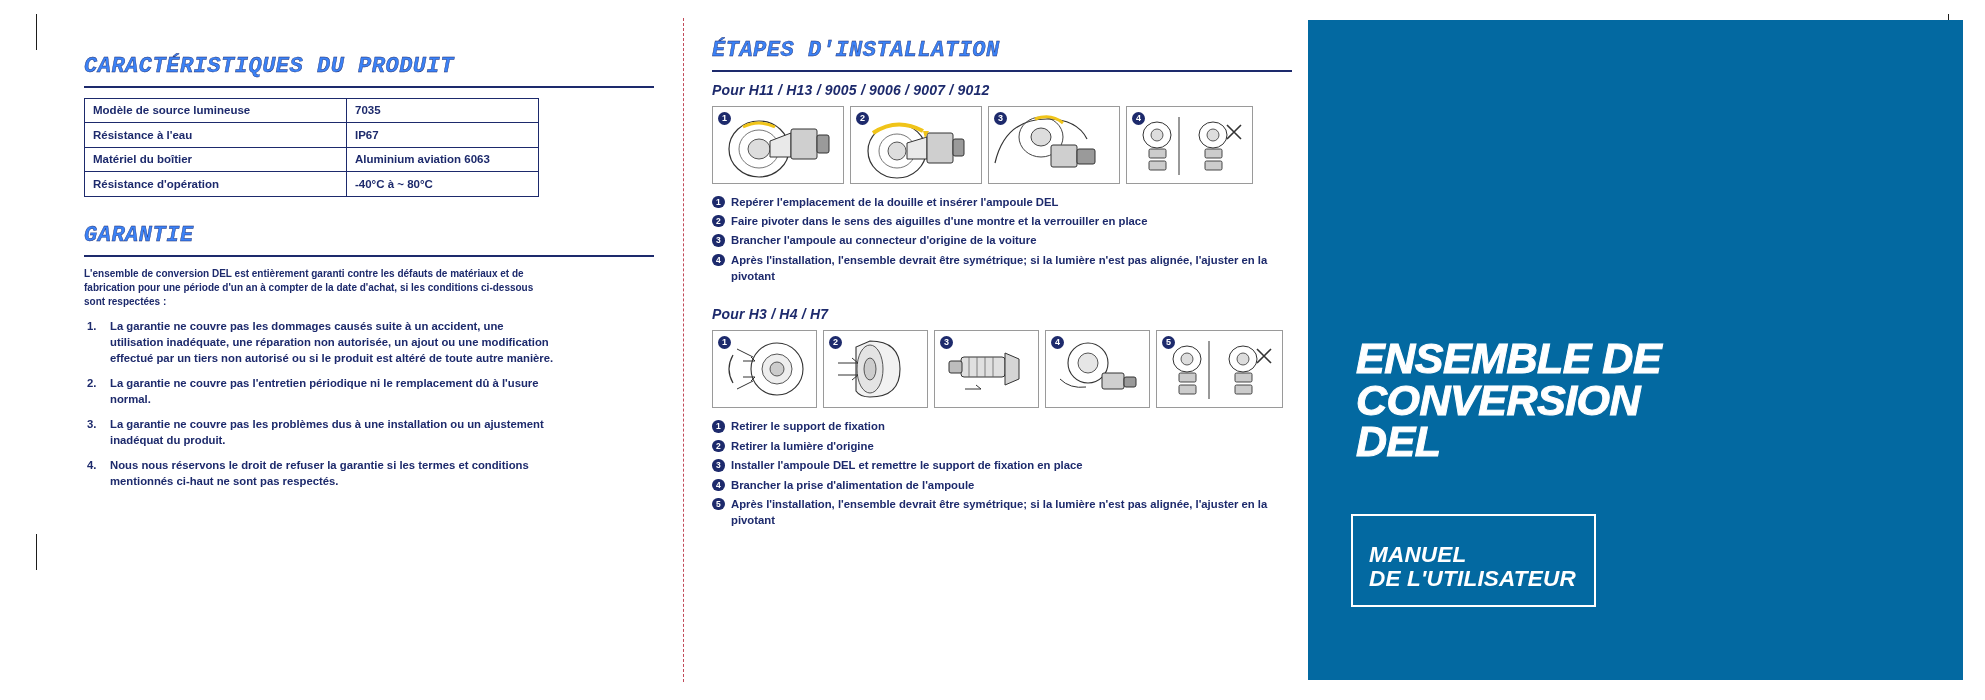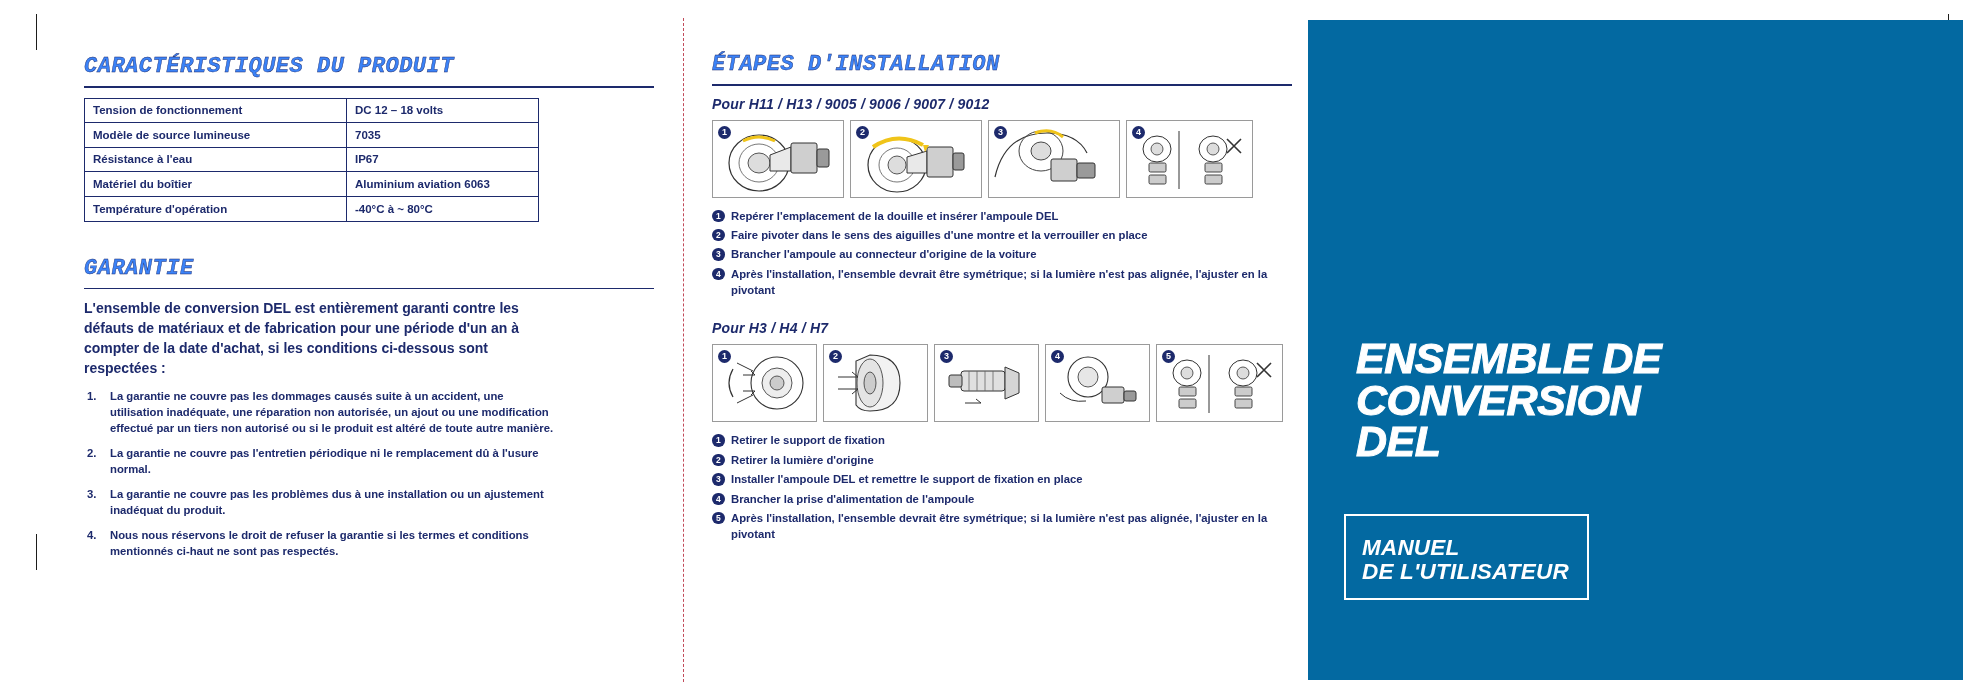--- a/index.html
+++ b/index.html
@@ -69,23 +69,23 @@
   }
   table.spec td {
     border: 1px solid #1d2a6c;
     padding: 5.5px 8px;
     font-weight: bold;
     vertical-align: middle;
     line-height: 1.1;
   }
   table.spec td.k { width: 245px; }
 
-  .warranty-wrap { margin-top: 34px; }
+  .warranty-wrap { margin-top: 26px; }
   .warranty-intro {
-    font-size: 14px;
+    font-size: 10px;
     font-weight: bold;
     line-height: 1.42;
     margin: 0 0 9px 0;
     width: 460px;
   }
   ol.warranty {
     margin: 0;
     padding: 0;
     list-style: none;
     font-size: 11.3px;
@@ -101,21 +101,21 @@
   ol.warranty li .num {
     position: absolute;
     left: 3px;
     top: 0;
   }
 
   
   .panel-mid {
     position: absolute;
     left: 712px;
-    top: 52px;
+    top: 38px;
     width: 580px;
   }
   .sub-title {
     font-size: 14px;
     font-weight: bold;
     font-style: italic;
     color: #1d2a6c;
     margin: 6px 0 8px 0;
     letter-spacing: 0.2px;
   }
@@ -195,24 +195,24 @@
     color: #ffffff;
     font-size: 43px;
     font-weight: bold;
     font-style: italic;
     line-height: 0.97;
     letter-spacing: -0.5px;
     -webkit-text-stroke: 1px #ffffff;
   }
   .cover-box {
     position: absolute;
-    left: 36px;
+    left: 43px;
     top: 494px;
     border: 2.5px solid #ffffff;
-    padding: 20px 18px 13px 16px;
+    padding: 27px 18px 13px 16px;
   }
   .cover-box .l1, .cover-box .l2 {
     color: #ffffff;
     font-size: 22.5px;
     font-weight: bold;
     font-style: italic;
     line-height: 1.08;
     letter-spacing: 0.2px;
   }
 </style>
@@ -229,38 +229,34 @@
   <div class="crop crop-h" style="left:1308px; top:678px;"></div>
 
   <div class="fold"></div>
 
   <div class="panel-left">
     <div class="sect-title">CARACTÉRISTIQUES DU PRODUIT</div>
     <div class="rule"></div>
 
     <table class="spec">
       <tbody>
-        <tr>
-          <td class="k">Tension de fonctionnement</td>
-          <td class="v">DC 12 – 18 volts</td>
-        </tr>
         <tr>
           <td class="k">Modèle de source lumineuse</td>
           <td class="v">7035</td>
         </tr>
         <tr>
           <td class="k">Résistance à l'eau</td>
           <td class="v">IP67</td>
         </tr>
         <tr>
           <td class="k">Matériel du boîtier</td>
           <td class="v">Aluminium aviation 6063</td>
         </tr>
         <tr>
-          <td class="k">Température d'opération</td>
+          <td class="k">Résistance d'opération</td>
           <td class="v">-40°C à ~ 80°C</td>
         </tr>
       </tbody>
     </table>
 
     <div class="warranty-wrap">
       <div class="sect-title">GARANTIE</div>
       <div class="rule"></div>
       <p class="warranty-intro">L'ensemble de conversion DEL est entièrement garanti contre les défauts de matériaux et de fabrication pour une période d'un an à compter de la date d'achat, si les conditions ci-dessous sont respectées :</p>
       <ol class="warranty">

